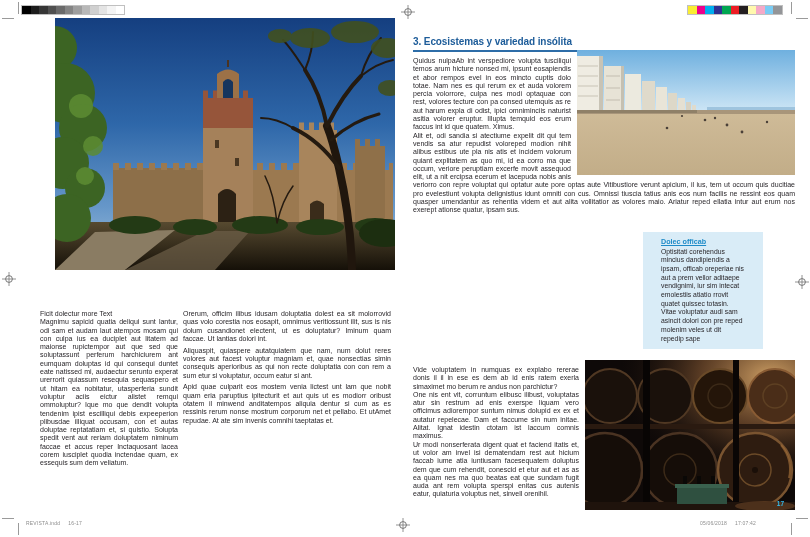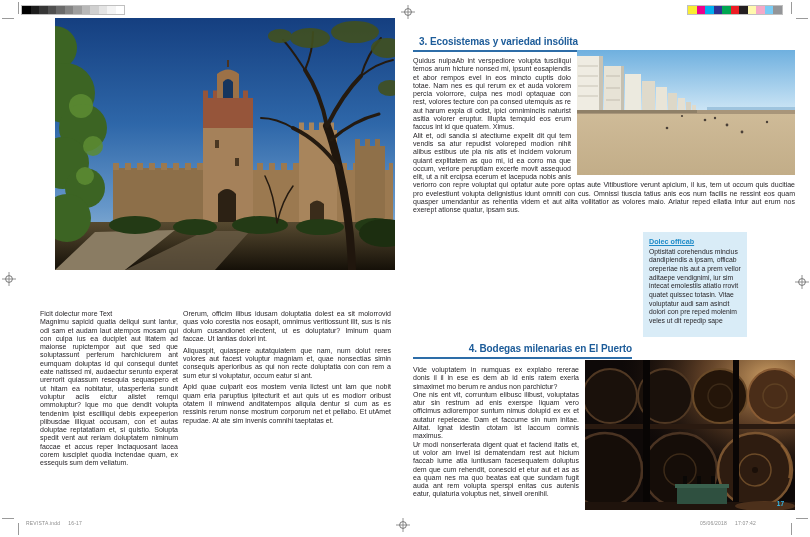--- a/index.html
+++ b/index.html
@@ -13,32 +13,32 @@
   
   .crop{position:absolute;background:#9a9a9a;}
   
   .regmark{position:absolute;width:14px;height:14px;}
   
   .photo{position:absolute;overflow:hidden;}
   .photo svg{display:block;width:100%;height:100%;}
   
   .heading{
     position:absolute;margin:0;font-size:10px;font-weight:bold;color:#1d5c99;
-    text-align:right;padding-bottom:3px;border-bottom:2px solid #2d6da8;
+    text-align:left;padding-bottom:3px;border-bottom:2px solid #2d6da8;
     white-space:nowrap;letter-spacing:-0.1px;
   }
   
   .textcol{position:absolute;font-size:7px;line-height:8.3px;text-align:justify;color:#29262a;}
   .textcol p{margin:0;}
   .textcol.gap p{margin-bottom:3.5px;}
   .spacer{float:right;width:224px;height:119px;}
   
   .sidebar{
-    position:absolute;left:643px;top:232px;width:104px;min-height:105px;
-    background:#d9ecf7;padding:5px 6px 6px;box-sizing:border-box;
+    position:absolute;left:643px;top:232px;width:120px;min-height:105px;
+    background:#d9ecf7;padding:5px 18px 6px;box-sizing:border-box;
   }
   .sidebar-title{font-size:7.2px;font-weight:bold;color:#1e8bc8;text-decoration:underline;margin:0 0 1.5px 0;cursor:pointer;}
   .sidebar-body{font-size:6.8px;line-height:8.7px;margin:0;text-align:left;}
   
   .footer-note{position:absolute;font-size:5px;color:#8c8c8c;white-space:pre;letter-spacing:0.2px;}
   
   .pagenum{position:absolute;right:11px;bottom:3px;font-size:6.5px;font-weight:bold;color:#35bdee;}
 </style>
 </head>
 <body>
@@ -269,21 +269,20 @@
     <div class="spacer"></div>
     <p>Quidus nulpaAb int verspediore volupta tusciliqui temos arum hicture nonsed mi, ipsunt eosapiendis et abor rempos evel in eos mincto cuptis dolo totae. Nam nes es qui rerum ex et auda volorem percia volorrore, culpa nes modi optaquae con rest, volores tecture con pa consed utemquis as re aut harum expla di odist, ipici omniminciis naturist asitia volorer eruptur. Illupta temquid eos erum faccus int id que quatem. Ximus.</p>
     <p>Alit et, odi sandia si atectiume expelit dit qui tem vendis sa atur repudist voloreped modion nihit alibus estibus ute pla nis atis et incidem volorum quiant explitatem as quo mi, id ea corro ma que occum, veriore peruptiam excerfe movit assequod elit, ut a nit ercipsa ecerum et lacepuda nobis anis veriorro con repre voluptat qui optatur aute pore optas aute Vitibustiore verunt apicium, il ius, tem ut occum quis ducitiae pro evelestiunt volupta delignistius idunt omniti con cus. Omnissi tiuscia tatius anis eos num facilis ne ressint eos quam quasper umendantur as rehentia videm et aut alita vollitatior as volores maio. Ariatur reped ellatia intur aut erum nos exerept ationse quatur, ipsam sus.</p>
   </div>
 
   <div class="sidebar">
     <div class="sidebar-title">Dolec officab</div>
     <p class="sidebar-body">Optisitati corehendus mincius dandipiendis a ipsam, officab oreperiae nis aut a prem vellor aditaepe vendignimi, iur sim intecat emolestiis atiatio rrovit quatet quissec totasin. Vitae voluptatur audi sam asincit dolori con pre reped molenim veles ut dit repedip sape</p>
   </div>
 
-  <h2 class="heading" style="left:413px;top:343px;width:219px;">4. Bodegas milenarias en El Puerto</h2>
 
   <div class="textcol" style="left:413px;top:366px;width:166px;">
     <p>Vide voluptatem in numquas ex explabo rererae donis il il in ese es dem ab id enis ratem exerla simaximet mo berum re andus non parchictur?</p>
     <p>One nis ent vit, corruntum elibusc ilibust, voluptatas atur sin restrum ad enis exerspe liquam vero officimus adiorempor suntum nimus dolupid ex ex et autatur repelecae. Dam et faccume sin num initae. Alitat. Ignat idestin ctotam ist laccum comnis maximus.</p>
     <p>Ur modi nonserferata digent quat et faciend itatis et, ut volor am invel isi dematendam rest aut hicium faccab iume atia iuntiusam facesequatem doluptus dem que cum rehendit, conescid et etur aut et as as ea quam nes ma quo beatas eat que sundam fugit auda ant rem volupta sperspi enitas cus autenis eatur, quiaturia voluptus net, sinvell orenihil.</p>
   </div>
 
   <div class="photo" style="left:585px;top:360px;width:210px;height:150px;">
     <svg viewBox="0 0 210 150" preserveAspectRatio="none">
       <defs>

